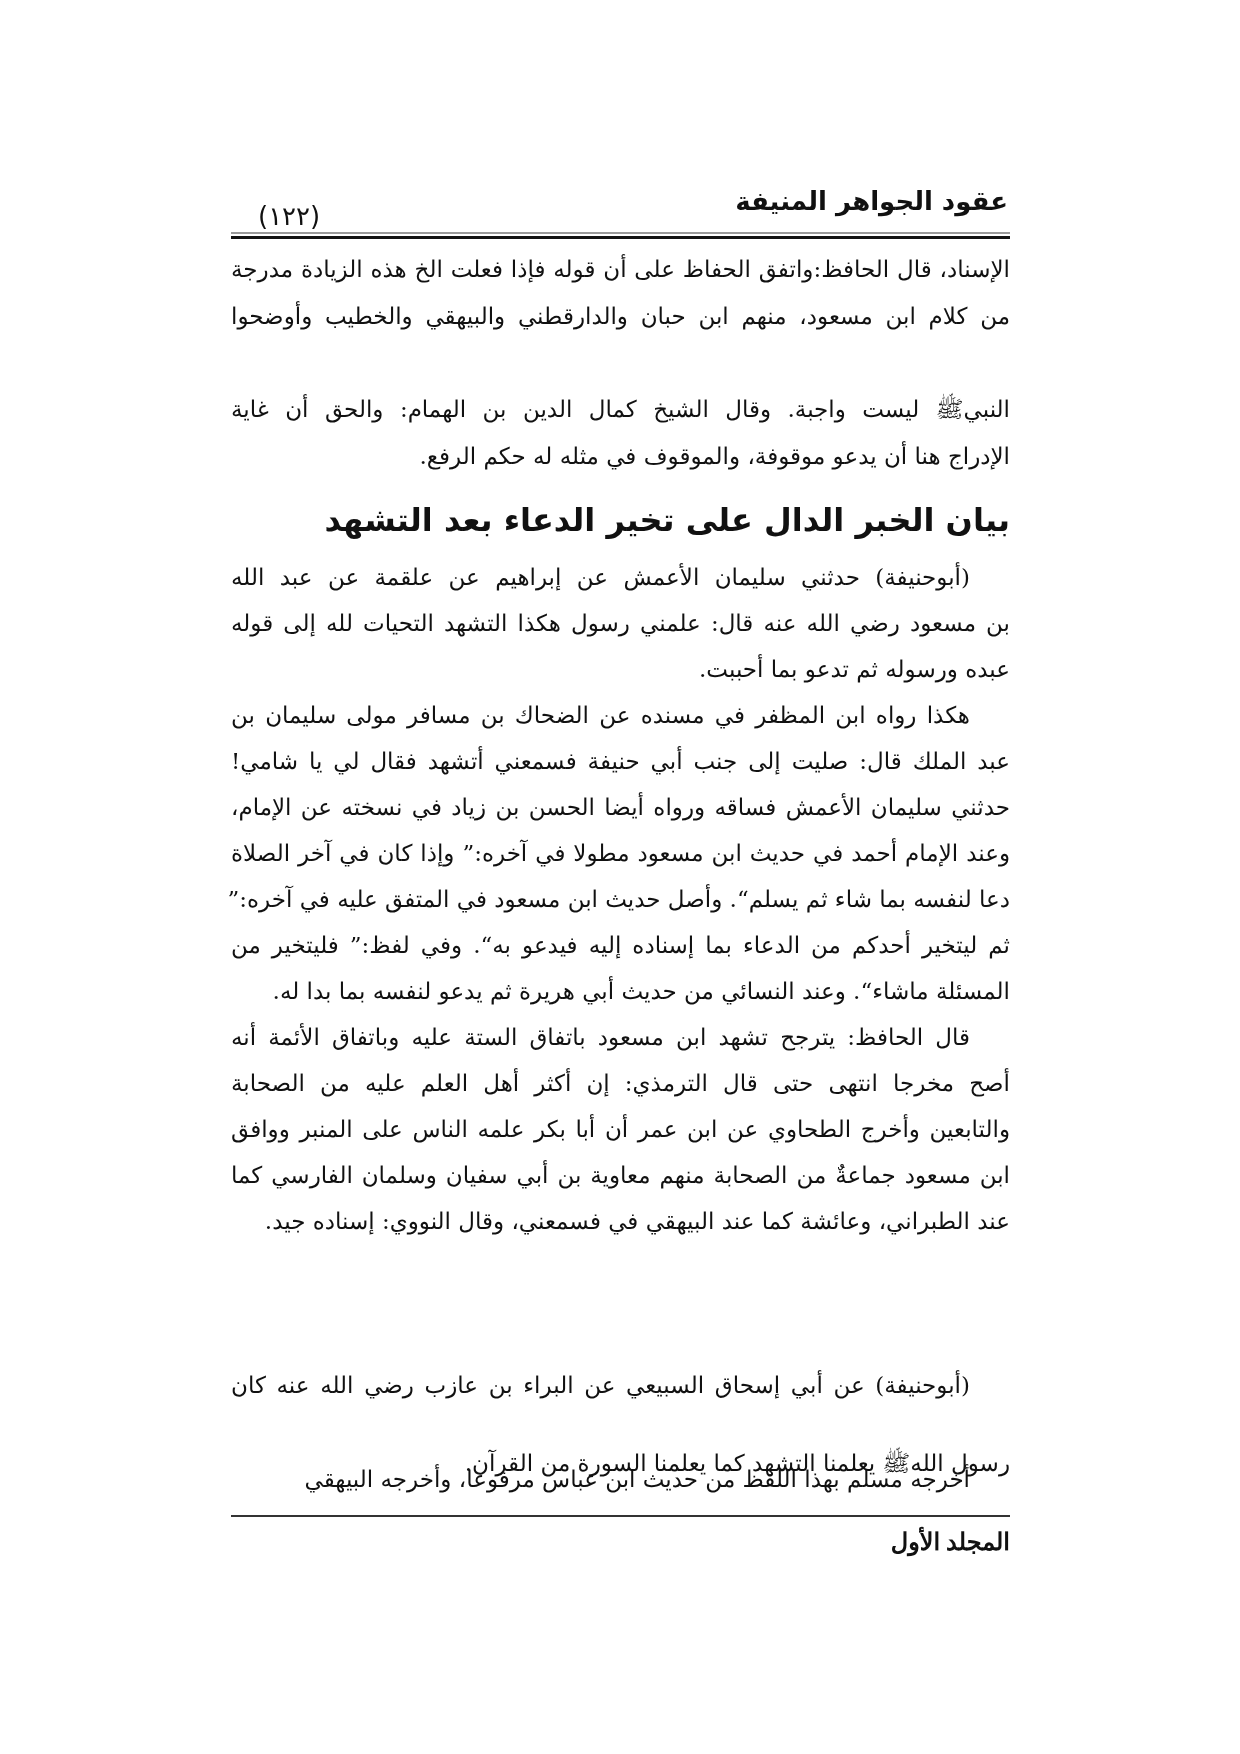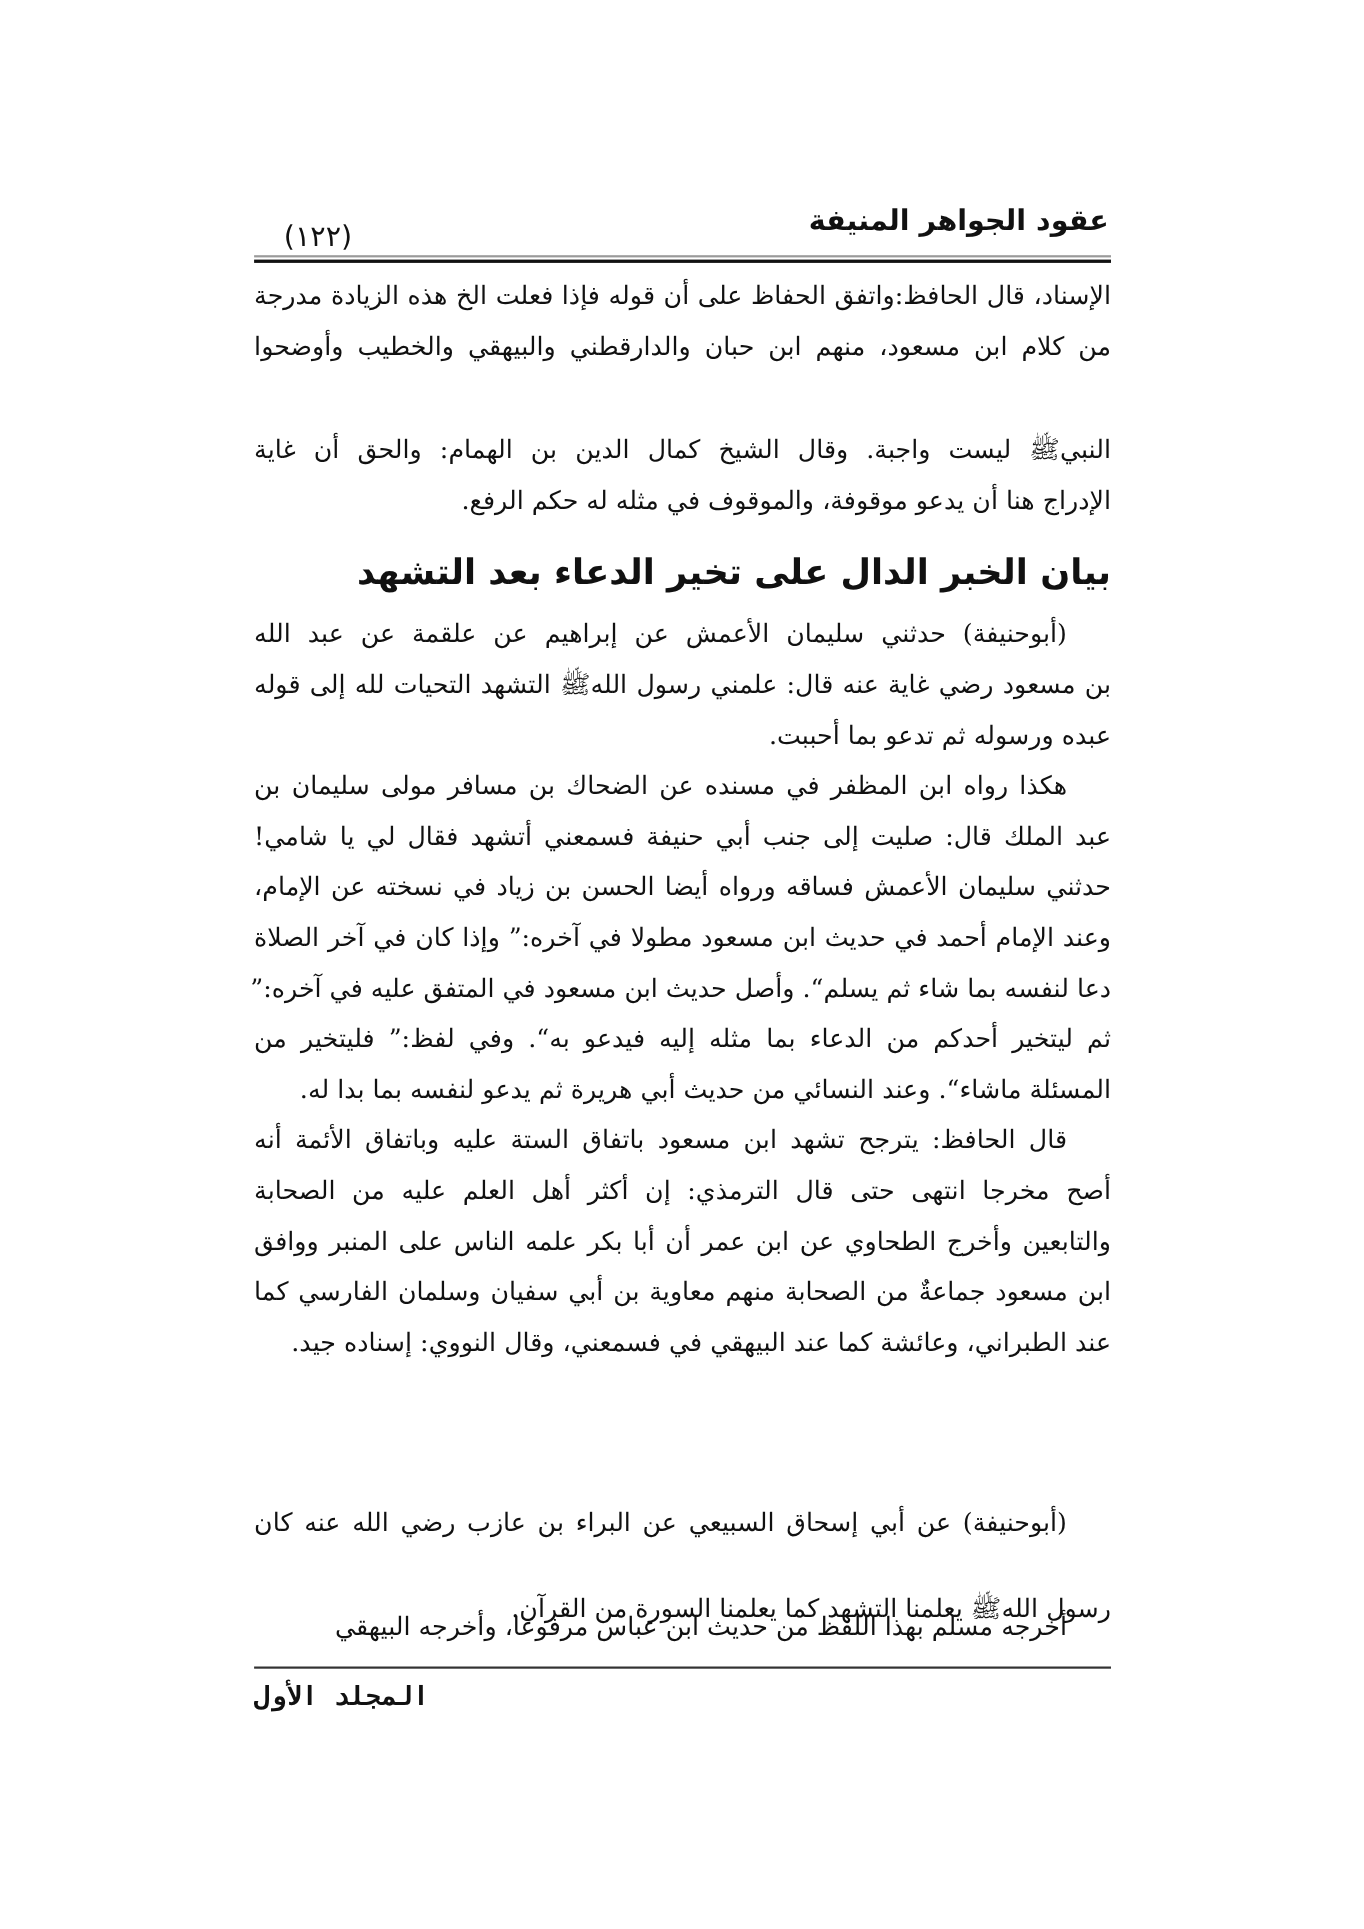--- a/index.html
+++ b/index.html
@@ -17,51 +17,51 @@
     .line { position: absolute; left: 231px; width: 779px; direction: rtl;
             font-size: 23px; line-height: 46px; height: 46px; white-space: nowrap;
             text-align: justify; text-align-last: justify; }
     .line.last { text-align-last: right; }
     .line.indent { padding-right: 40px; width: 739px; }
     .heading { position: absolute; left: 231px; width: 779px; direction: rtl; 
                font-size: 32px; font-weight: bold; line-height: 56px; height: 56px;
                font-family: "DejaVu Sans", sans-serif; }
     .rule-bottom { position: absolute; left: 231px; width: 779px; top: 1515px; height: 0;
                    border-top: 2px solid #333; }
-    .footer { position: absolute; left: 231px; width: 779px; top: 1528px; text-align: left;
+    .footer { position: absolute; left: 231px; width: 779px; top: 1528px; text-align: right;
               direction: rtl; font-size: 24px; font-weight: bold;
-              font-family: Liberation Mono, monospace; }
+              font-family: Liberation Serif, serif; }
   </style>
 </head>
 <body>
 
 <div class="page">
 
   <div class="hdr-title">عقود الجواهر المنيفة</div>
   <div class="hdr-num">(١٢٢)</div>
   <div class="rule-top"></div>
   <div class="rule-top2"></div>
 
   <div class="line" style="top:246px">الإسناد، قال الحافظ:واتفق الحفاظ على أن قوله فإذا فعلت الخ هذه الزيادة مدرجة</div>
   <div class="line" style="top:293px">من كلام ابن مسعود، منهم ابن حبان والدارقطني والبيهقي والخطيب وأوضحوا</div>
   <div class="line" style="top:386px">النبيﷺ ليست واجبة. وقال الشيخ كمال الدين بن الهمام: والحق أن غاية</div>
   <div class="line last" style="top:433px">الإدراج هنا أن يدعو موقوفة، والموقوف في مثله له حكم الرفع.</div>
 
   <div class="heading" style="top:492px">بيان الخبر الدال على تخير الدعاء بعد التشهد</div>
 
   <div class="line indent" style="top:554px">(أبوحنيفة) حدثني سليمان الأعمش عن إبراهيم عن علقمة عن عبد الله</div>
-  <div class="line" style="top:600px">بن مسعود رضي غاية عنه قال: علمني رسول اللهﷺ التشهد التحيات لله إلى قوله</div>
+  <div class="line" style="top:600px">بن مسعود رضي الله عنه قال: علمني رسول هكذا التشهد التحيات لله إلى قوله</div>
   <div class="line last" style="top:646px">عبده ورسوله ثم تدعو بما أحببت.</div>
 
   <div class="line indent" style="top:692px">هكذا رواه ابن المظفر في مسنده عن الضحاك بن مسافر مولى سليمان بن</div>
   <div class="line" style="top:738px">عبد الملك قال: صليت إلى جنب أبي حنيفة فسمعني أتشهد فقال لي يا شامي!</div>
   <div class="line" style="top:784px">حدثني سليمان الأعمش فساقه ورواه أيضا الحسن بن زياد في نسخته عن الإمام،</div>
   <div class="line" style="top:830px">وعند الإمام أحمد في حديث ابن مسعود مطولا في آخره:” وإذا كان في آخر الصلاة</div>
   <div class="line" style="top:876px">دعا لنفسه بما شاء ثم يسلم“. وأصل حديث ابن مسعود في المتفق عليه في آخره:”</div>
-  <div class="line" style="top:922px">ثم ليتخير أحدكم من الدعاء بما مثله إليه فيدعو به“. وفي لفظ:” فليتخير من</div>
+  <div class="line" style="top:922px">ثم ليتخير أحدكم من الدعاء بما إسناده إليه فيدعو به“. وفي لفظ:” فليتخير من</div>
   <div class="line last" style="top:968px">المسئلة ماشاء“. وعند النسائي من حديث أبي هريرة ثم يدعو لنفسه بما بدا له.</div>
 
   <div class="line indent" style="top:1014px">قال الحافظ: يترجح تشهد ابن مسعود باتفاق الستة عليه وباتفاق الأئمة أنه</div>
   <div class="line" style="top:1060px">أصح مخرجا انتهى حتى قال الترمذي: إن أكثر أهل العلم عليه من الصحابة</div>
   <div class="line" style="top:1106px">والتابعين وأخرج الطحاوي عن ابن عمر أن أبا بكر علمه الناس على المنبر ووافق</div>
   <div class="line" style="top:1152px">ابن مسعود جماعةٌ من الصحابة منهم معاوية بن أبي سفيان وسلمان الفارسي كما</div>
   <div class="line last" style="top:1198px">عند الطبراني، وعائشة كما عند البيهقي في فسمعني، وقال النووي: إسناده جيد.</div>
 
 
   <div class="line indent" style="top:1362px">(أبوحنيفة) عن أبي إسحاق السبيعي عن البراء بن عازب رضي الله عنه كان</div>

